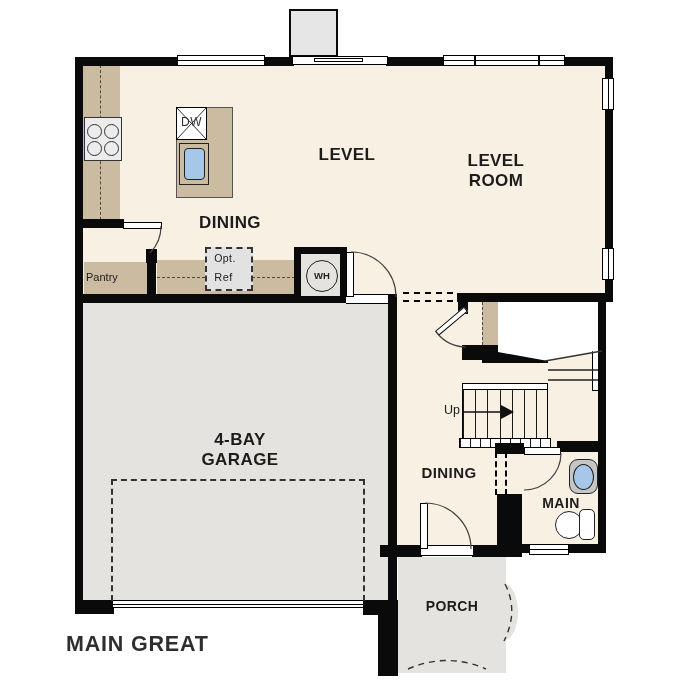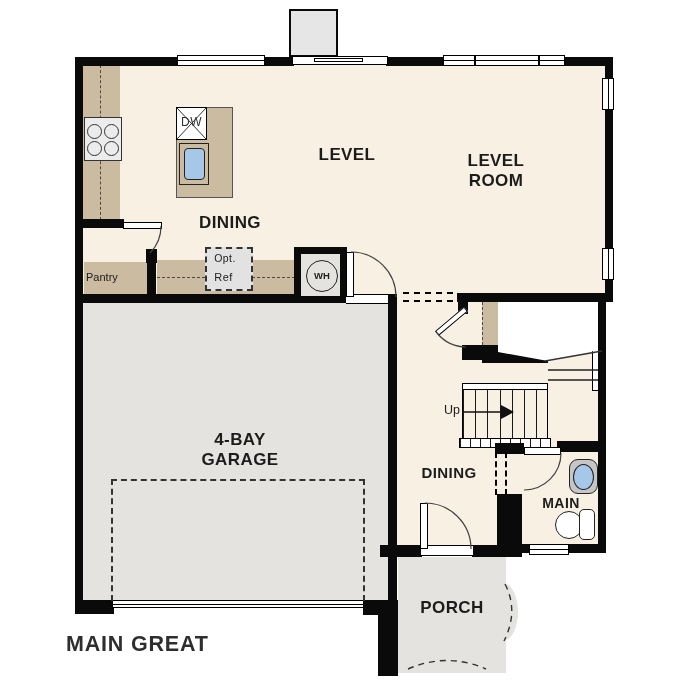--- a/index.html
+++ b/index.html
@@ -160,16 +160,16 @@
   <line x1="462" y1="412" x2="502" y2="412" stroke="#111" stroke-width="1.4"></line>
   <polygon points="501,405 514,412 501,419" fill="#111"></polygon>
 </svg>
 
 <div class="lbl" style="left:302px;top:145px;width:90px;font-size:17px;">LEVEL</div>
 <div class="lbl" style="left:448px;top:151px;width:96px;font-size:17px;">LEVEL ROOM</div>
 <div class="lbl" style="left:182px;top:213px;width:96px;font-size:17px;">DINING</div>
 <div class="lbl" style="left:178px;top:430px;width:124px;font-size:17px;">4-BAY GARAGE</div>
 <div class="lbl" style="left:417px;top:464px;width:64px;font-size:15px;">DINING</div>
 <div class="lbl" style="left:532px;top:495px;width:58px;font-size:14px;">MAIN</div>
-<div class="lbl" style="left:420px;top:598px;width:64px;font-size:17px;">PORCH</div>
+<div class="lbl" style="left:420px;top:598px;width:64px;font-size:14px;">PORCH</div>
 <div class="lbl" style="left:86px;top:271px;width:60px;font-size:11px;font-weight:normal;text-align:left;letter-spacing:0;">Pantry</div>
 <div class="lbl" style="left:434px;top:403px;width:26px;font-size:12.5px;font-weight:normal;text-align:right;letter-spacing:0;">Up</div>
 <div class="lbl" style="left:66px;top:632px;width:220px;font-size:21.5px;text-align:left;color:#2e2e2e;letter-spacing:.8px;">MAIN GREAT</div>
 
 </body></html>

